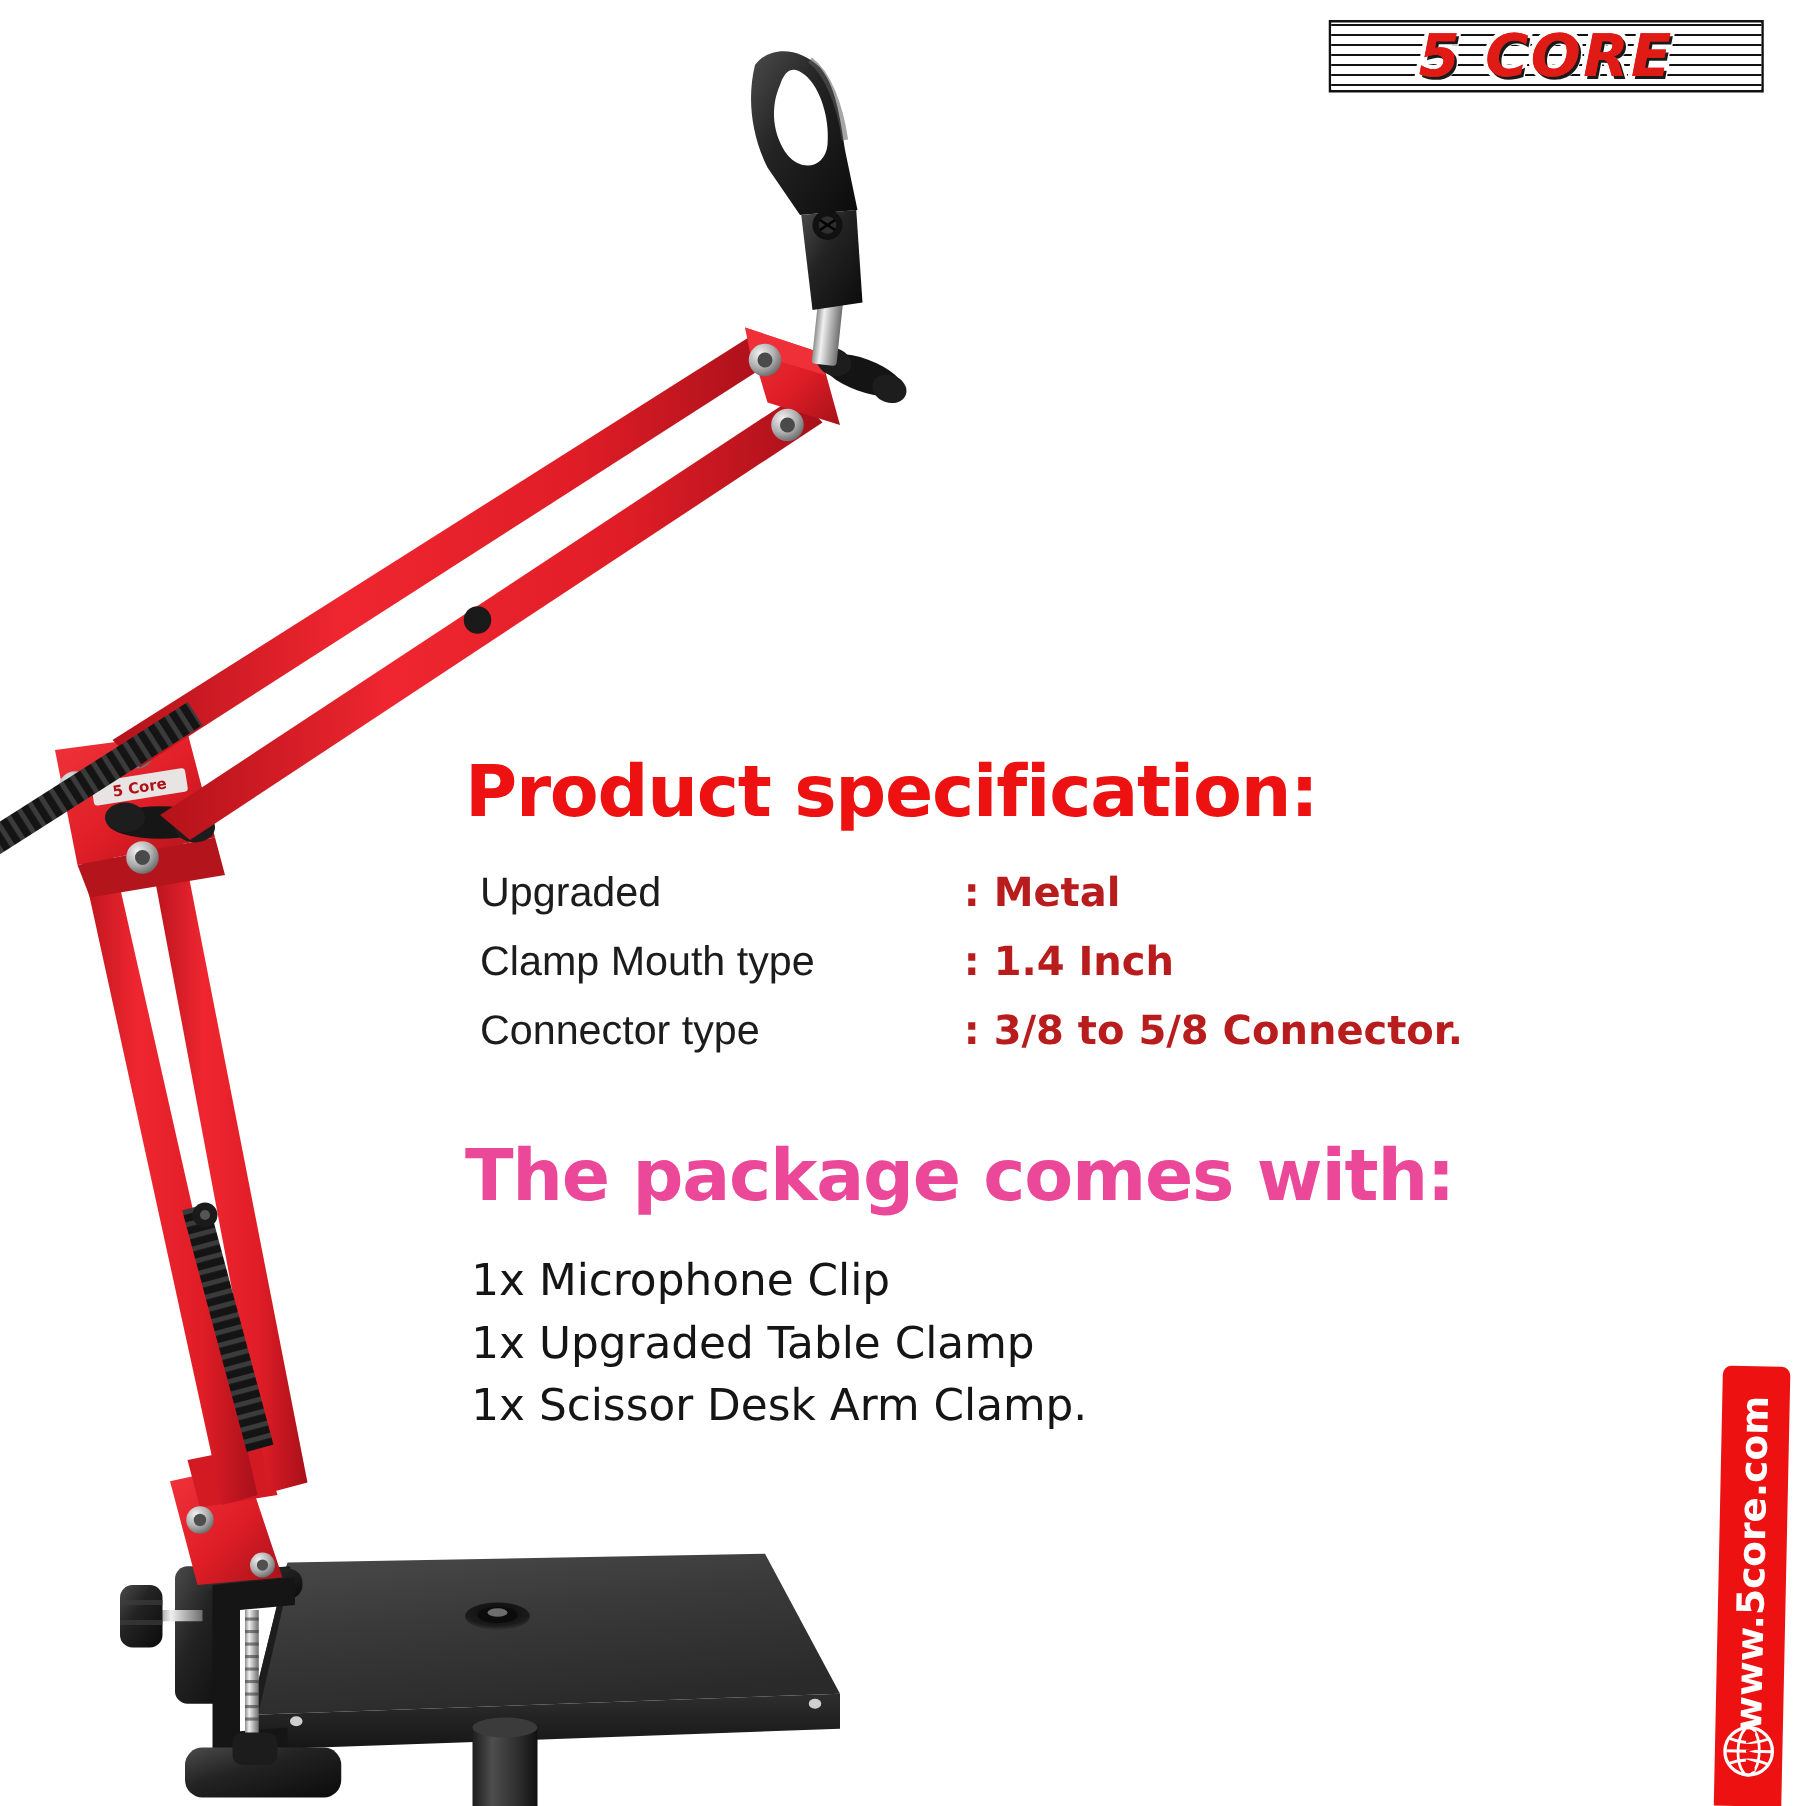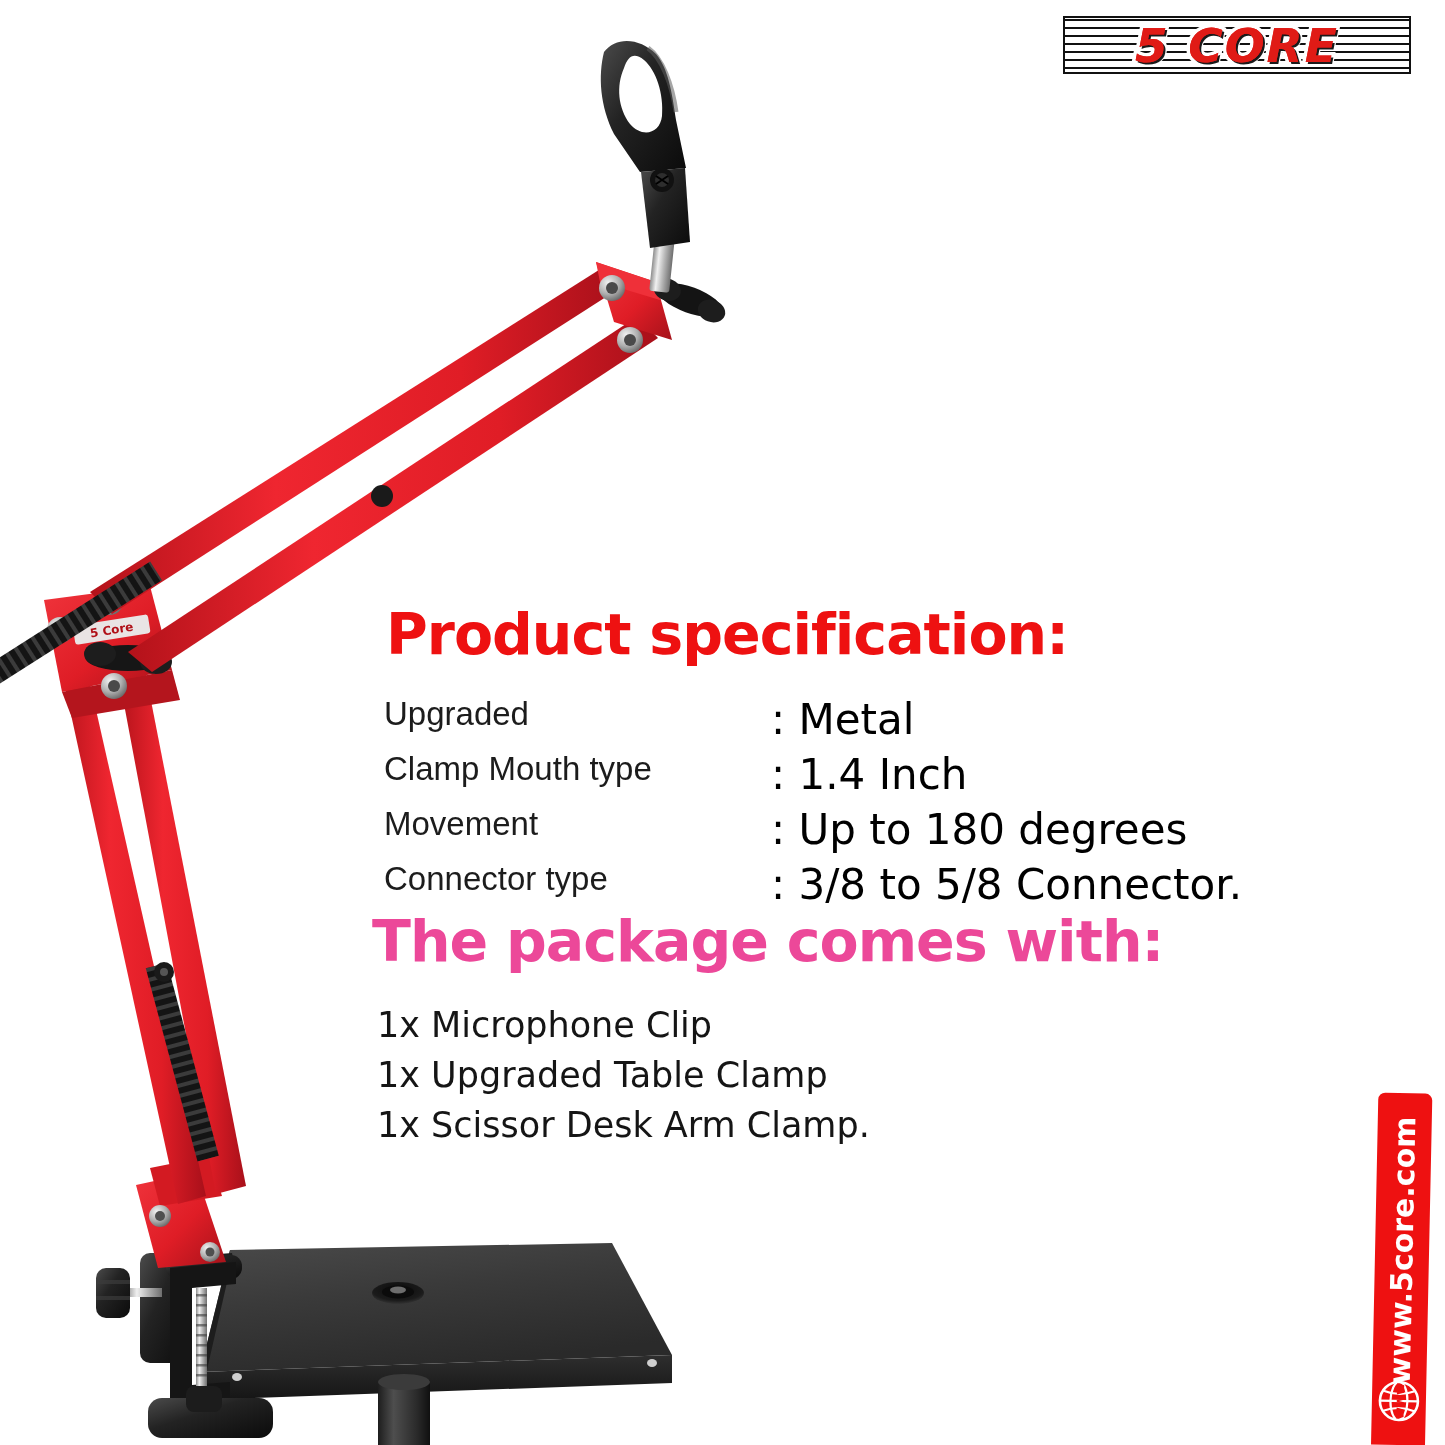--- a/index.html
+++ b/index.html
@@ -88,21 +88,20 @@
     position: absolute;
     left: 372px;
     top: 605px;
     font-family: "DejaVu Sans", sans-serif;
     font-weight: bold;
     font-size: 57px;
     line-height: 1.05;
     color: #ee1111;
     letter-spacing: -1px;
     white-space: nowrap;
-    margin-left: 14px;
   }
   .spec-table {
     position: absolute;
     left: 384px;
     top: 695px;
     width: 800px;
   }
   .spec-row {
     position: relative;
     height: 55px;
@@ -115,23 +114,23 @@
     font-weight: 400;
     font-size: 33px;
     color: #1c1c1c;
     white-space: nowrap;
   }
   .spec-value {
     position: absolute;
     left: 387px;
     top: 0;
     font-family: "DejaVu Sans", sans-serif;
-    font-weight: normal;
-    font-size: 42px;
-    color: #000000;
+    font-weight: bold;
+    font-size: 32px;
+    color: #b91c1c;
     white-space: nowrap;
   }
   .package-heading {
     position: absolute;
     left: 372px;
     top: 912px;
     font-family: "DejaVu Sans", sans-serif;
     font-weight: bold;
     font-size: 57px;
     line-height: 1.05;
@@ -422,24 +421,20 @@
   <div class="spec-table">
     <div class="spec-row">
       <span class="spec-label">Upgraded</span>
       <span class="spec-value">: Metal</span>
     </div>
     <div class="spec-row">
       <span class="spec-label">Clamp Mouth type</span>
       <span class="spec-value">: 1.4 Inch</span>
     </div>
     <div class="spec-row">
-      <span class="spec-label">Movement</span>
-      <span class="spec-value">: Up to 180 degrees</span>
-    </div>
-    <div class="spec-row">
       <span class="spec-label">Connector type</span>
       <span class="spec-value">: 3/8 to 5/8 Connector.</span>
     </div>
   </div>
 
   <div class="package-heading">The package comes with:</div>
 
   <ul class="package-list">
     <li>1x Microphone Clip</li>
     <li>1x Upgraded Table Clamp</li>

